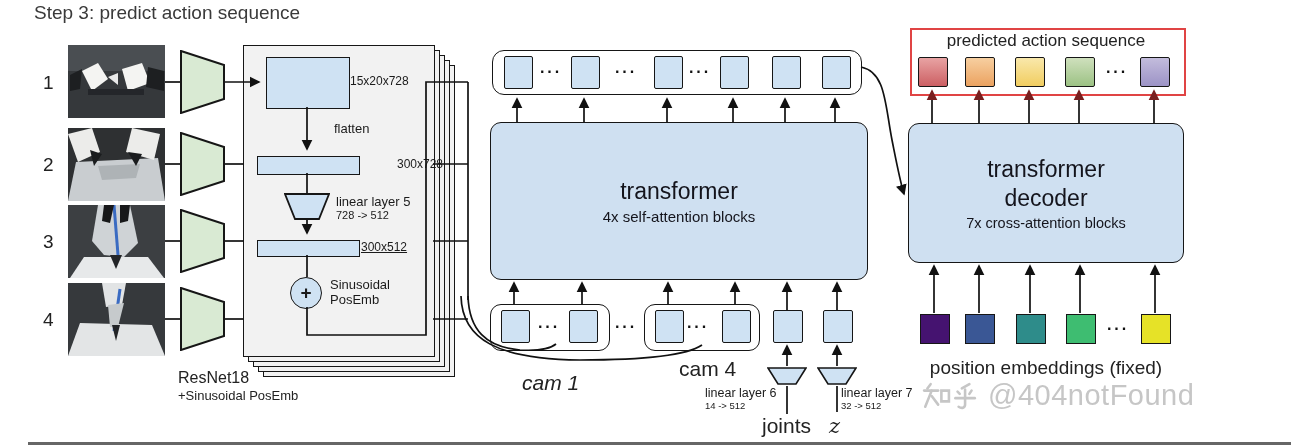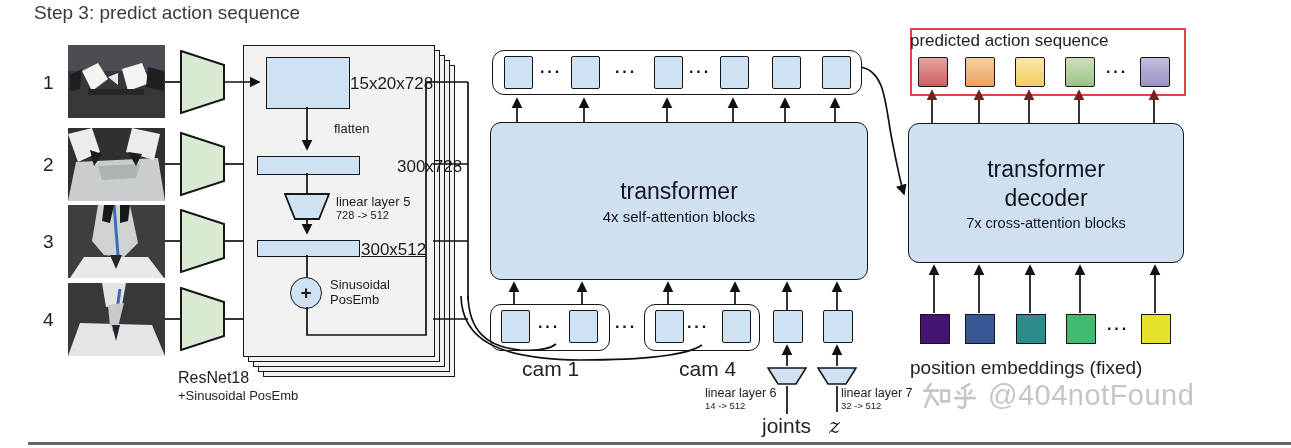--- a/index.html
+++ b/index.html
@@ -1,27 +1,27 @@
 <!DOCTYPE html>
 <html><head>
 <meta charset="utf-8">
 <style>
   html,body{margin:0;padding:0;background:#fff;}
   #canvas{position:relative;width:1291px;height:445px;background:#fff;overflow:hidden;
           font-family:"Liberation Sans","DejaVu Sans",sans-serif;color:#1b1b1b;margin-left:28px;}
   .abs{position:absolute;}
-  .ctr{}
+  .ctr{text-align:center;}
   
   .camnum{font-size:19px;color:#222;}
   .camimg{width:97px;height:73px;overflow:hidden;}
   
   
   .page{width:190px;height:310px;background:#f2f2f2;border:1.5px solid #161616;}
   .bluebox{background:#cfe2f3;border:1.7px solid #161616;}
-  .plabel{font-size:17px;color:#1b1b1b;white-space:nowrap;}
+  .plabel{font-size:12px;color:#1b1b1b;white-space:nowrap;}
   .psmall{font-size:13px;color:#1b1b1b;white-space:nowrap;}
   .ptiny{font-size:11px;color:#1b1b1b;white-space:nowrap;}
   
   .tbox{background:#cfe0f1;border:1.7px solid #161616;border-radius:11px;
         display:flex;flex-direction:column;align-items:center;justify-content:center;color:#14141c;}
   .tbox .big{font-size:23px;line-height:1.22;}
   .tbox .sub{font-size:15px;margin-top:3px;}
   
   .tok{width:27px;height:31px;background:#cfe2f3;border:1.6px solid #161616;border-radius:2px;}
   .tokrow{background:#fff;border:1.6px solid #161616;border-radius:12px;}
@@ -173,21 +173,21 @@
   <div class="abs group" style="left:616px;top:304px;width:114px;height:45px;"></div>
   <div class="abs tok" style="left:627px;top:310px;"></div>
   <div class="abs tok" style="left:694px;top:310px;"></div>
   <div class="abs dots" style="left:656px;top:318px;width:28px;">···</div>
 
   <div class="abs dots" style="left:584px;top:318px;width:28px;">···</div>
 
   <div class="abs tok" style="left:745px;top:310px;width:28px;"></div>
   <div class="abs tok" style="left:795px;top:310px;width:28px;"></div>
 
-  <div class="abs camlab" style="left:494px;top:357px;">cam 1</div>
+  <div class="abs camlab" style="left:494px;top:371px;font-style:italic;">cam 1</div>
   <div class="abs camlab" style="left:651px;top:357px;">cam 4</div>
 
   <div class="abs" style="left:739px;top:367px;">
     <svg width="40" height="18">
         <polygon points="1,1 39,1 29,17 11,17" fill="#cfe2f3" stroke="#161616" stroke-width="1.6"></polygon>
       </svg></div>
   <div class="abs" style="left:789px;top:367px;">
     <svg width="40" height="18">
         <polygon points="1,1 39,1 29,17 11,17" fill="#cfe2f3" stroke="#161616" stroke-width="1.6"></polygon>
       </svg></div>

